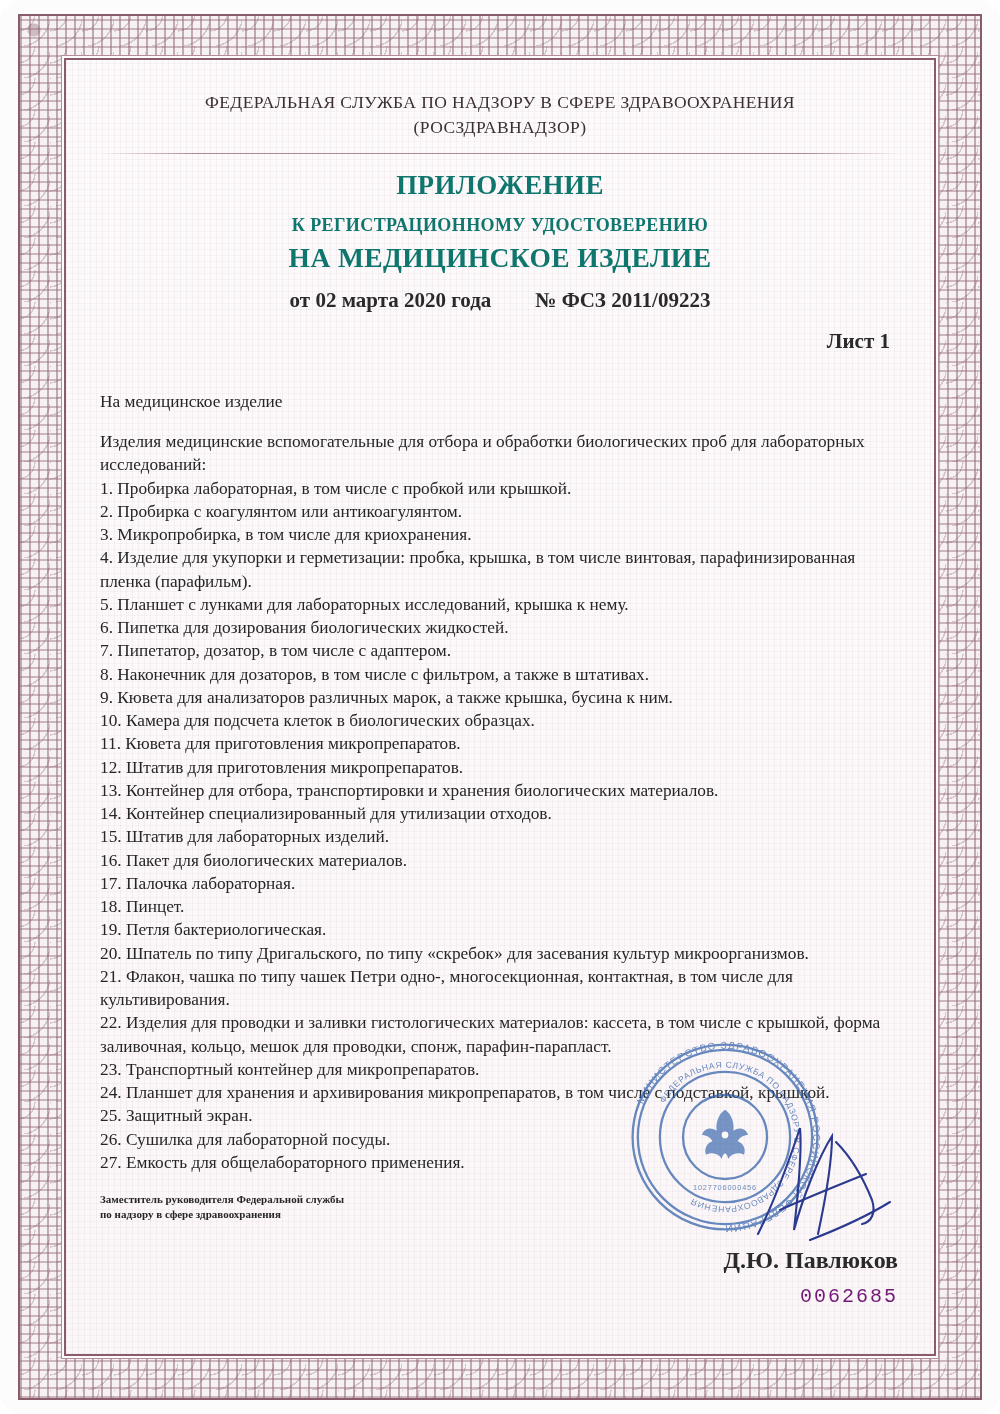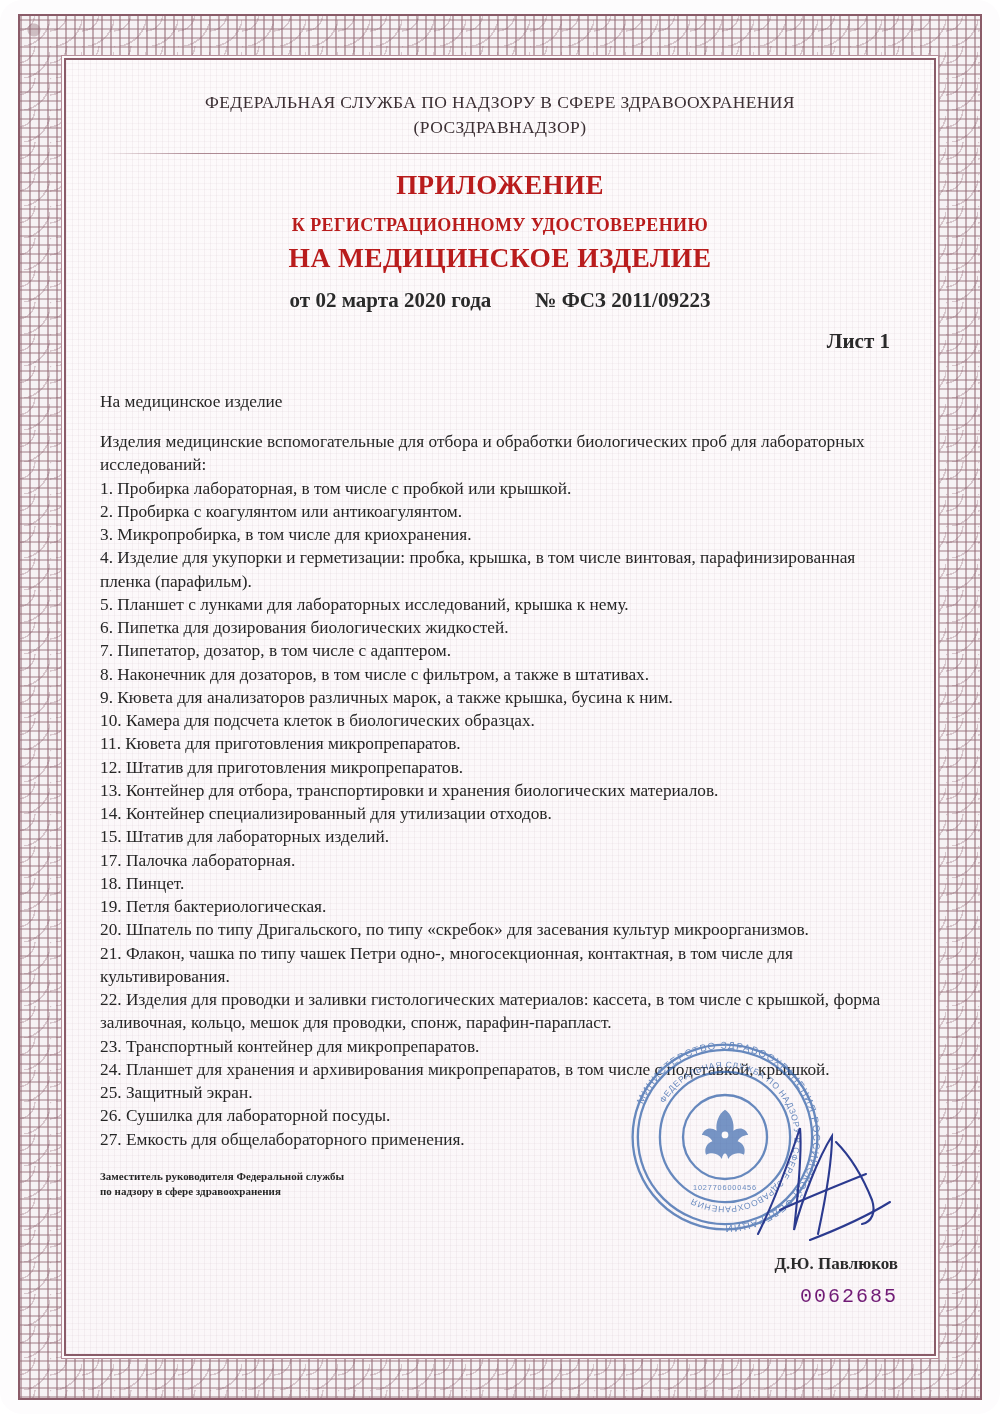--- a/index.html
+++ b/index.html
@@ -77,21 +77,21 @@
   .rule {
     margin: 12px auto 16px auto;
     height: 1px;
     width: 100%;
     background: linear-gradient(90deg, rgba(160,120,130,0) 0%, rgba(160,120,130,0.85) 12%, rgba(160,120,130,0.85) 88%, rgba(160,120,130,0) 100%);
   }
 
   .title {
     text-align: center;
     font-weight: bold;
-    color: #b91c1c;
+    color: #0f766e;
     letter-spacing: 0.4px;
   }
   .title .t1 { font-size: 27px; display: block; }
   .title .t2 { font-size: 18px; display: block; margin-top: 14px; }
   .title .t3 { font-size: 27.5px; display: block; margin-top: 6px; }
 
   .daterow {
     display: flex;
     justify-content: center;
     align-items: baseline;
@@ -130,21 +130,21 @@
     font-weight: bold;
     font-size: 11px;
     line-height: 1.35;
   }
 
   .signame {
     position: absolute;
     right: 2px;
     bottom: 60px;
     font-weight: bold;
-    font-size: 17px;
+    font-size: 24px;
   }
   .serial {
     position: absolute;
     right: 2px;
     bottom: 26px;
     font-family: "Liberation Mono", monospace;
     font-size: 20px;
     letter-spacing: 2px;
     color: #701a75;
   }
@@ -213,20 +213,21 @@
       <p class="item">6. Пипетка для дозирования биологических жидкостей.</p>
       <p class="item">7. Пипетатор, дозатор, в том числе с адаптером.</p>
       <p class="item">8. Наконечник для дозаторов, в том числе с фильтром, а также в штативах.</p>
       <p class="item">9. Кювета для анализаторов различных марок, а также крышка, бусина к ним.</p>
       <p class="item">10. Камера для подсчета клеток в биологических образцах.</p>
       <p class="item">11. Кювета для приготовления микропрепаратов.</p>
       <p class="item">12. Штатив для приготовления микропрепаратов.</p>
       <p class="item">13. Контейнер для отбора, транспортировки и хранения биологических материалов.</p>
       <p class="item">14. Контейнер специализированный для утилизации отходов.</p>
       <p class="item">15. Штатив для лабораторных изделий.</p>
+      <p class="item">16. Пакет для биологических материалов.</p>
       <p class="item">17. Палочка лабораторная.</p>
       <p class="item">18. Пинцет.</p>
       <p class="item">19. Петля бактериологическая.</p>
       <p class="item">20. Шпатель по типу Дригальского, по типу «скребок» для засевания культур микроорганизмов.</p>
       <p class="item">21. Флакон, чашка по типу чашек Петри одно-, многосекционная, контактная, в том числе для культивирования.</p>
       <p class="item">22. Изделия для проводки и заливки гистологических материалов: кассета, в том числе с крышкой, форма заливочная, кольцо, мешок для проводки, спонж, парафин-парапласт.</p>
       <p class="item">23. Транспортный контейнер для микропрепаратов.</p>
       <p class="item">24. Планшет для хранения и архивирования микропрепаратов, в том числе с подставкой, крышкой.</p>
       <p class="item">25. Защитный экран.</p>
       <p class="item">26. Сушилка для лабораторной посуды.</p>

